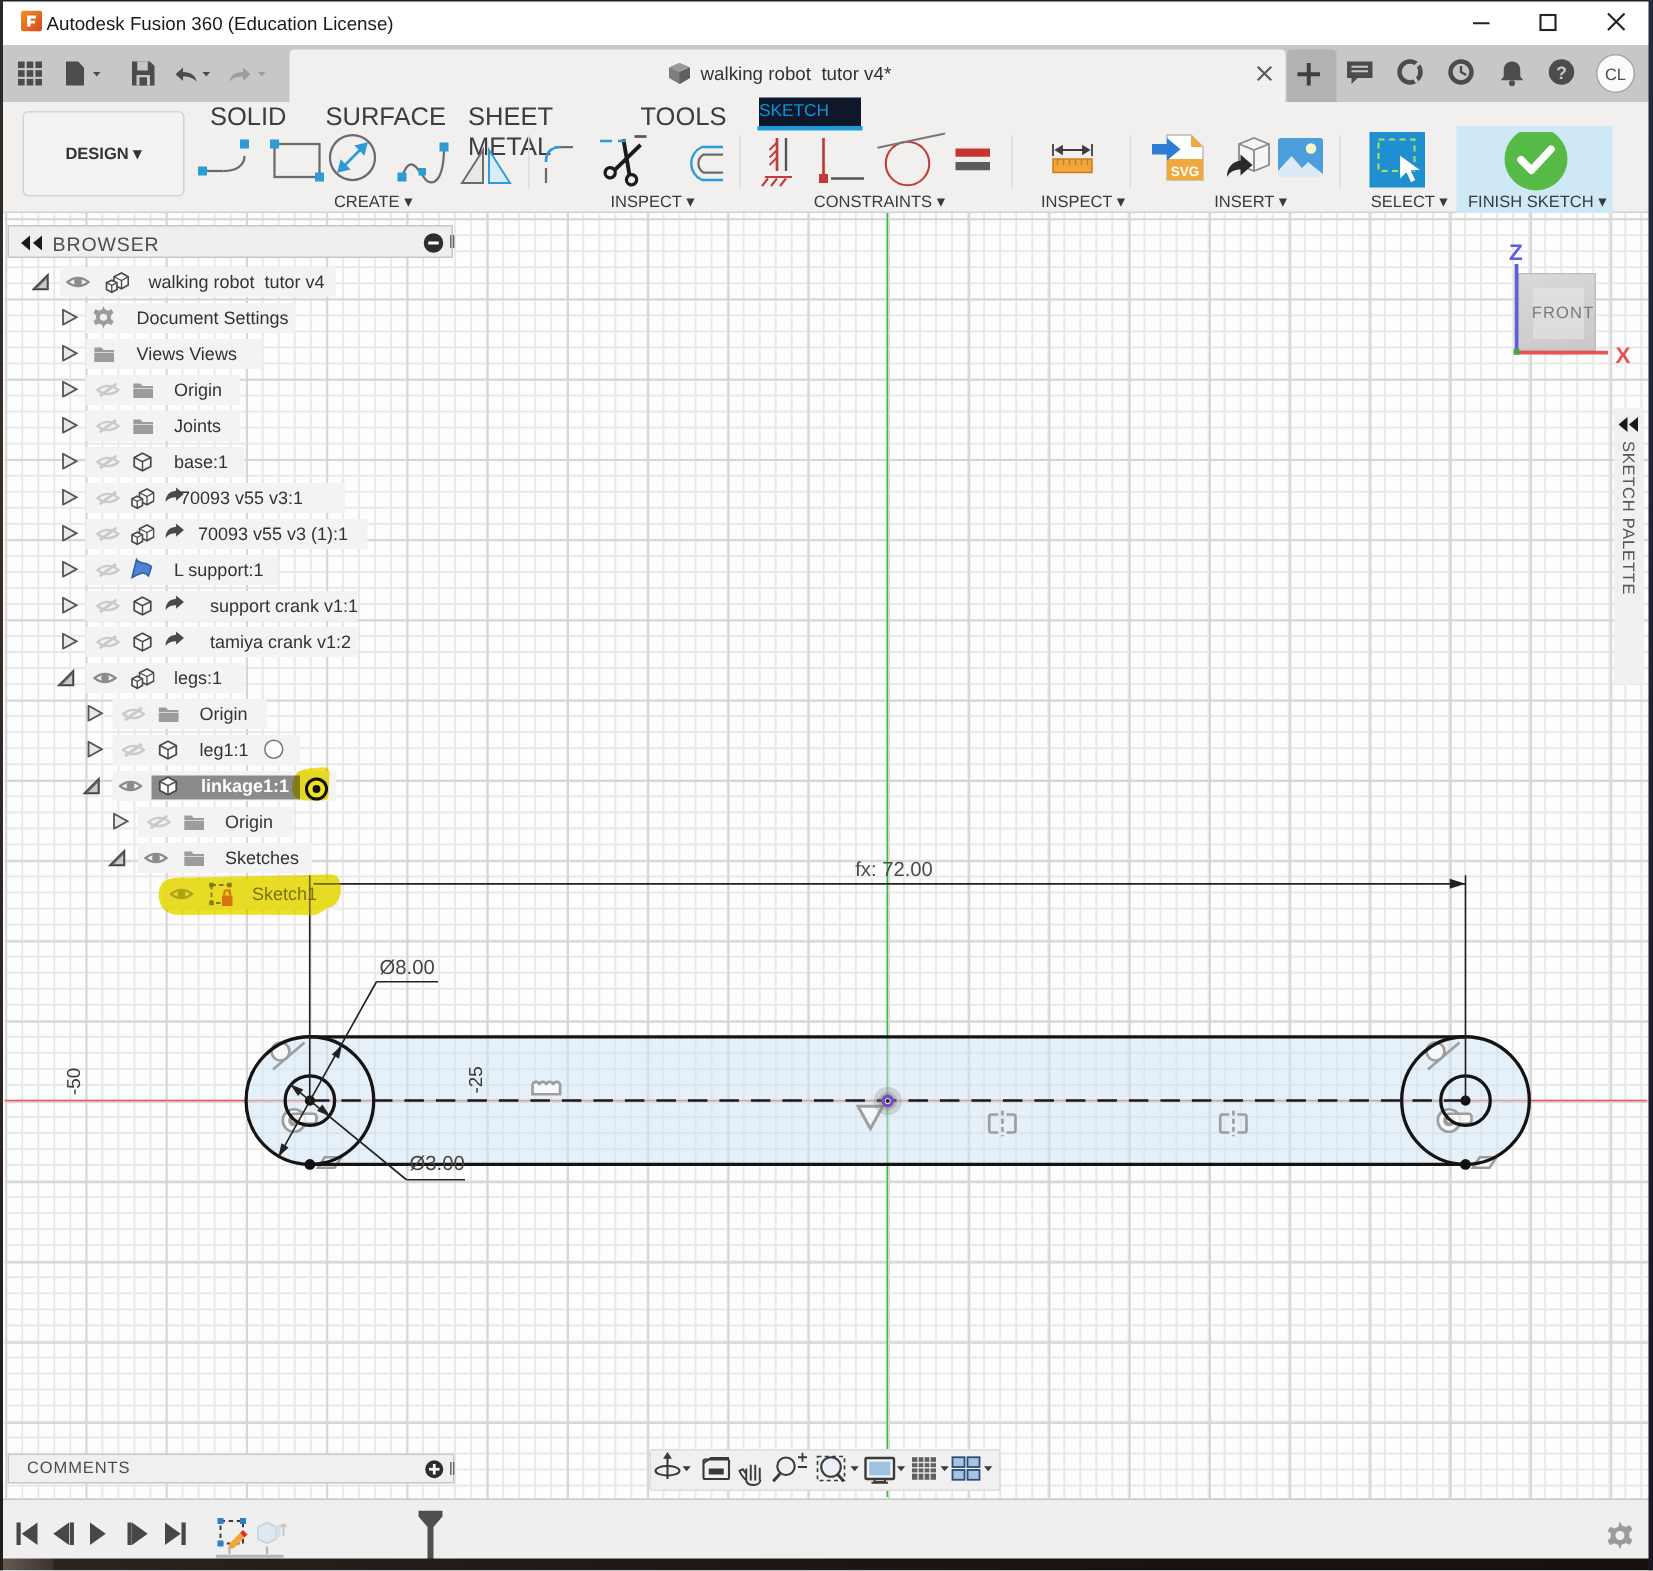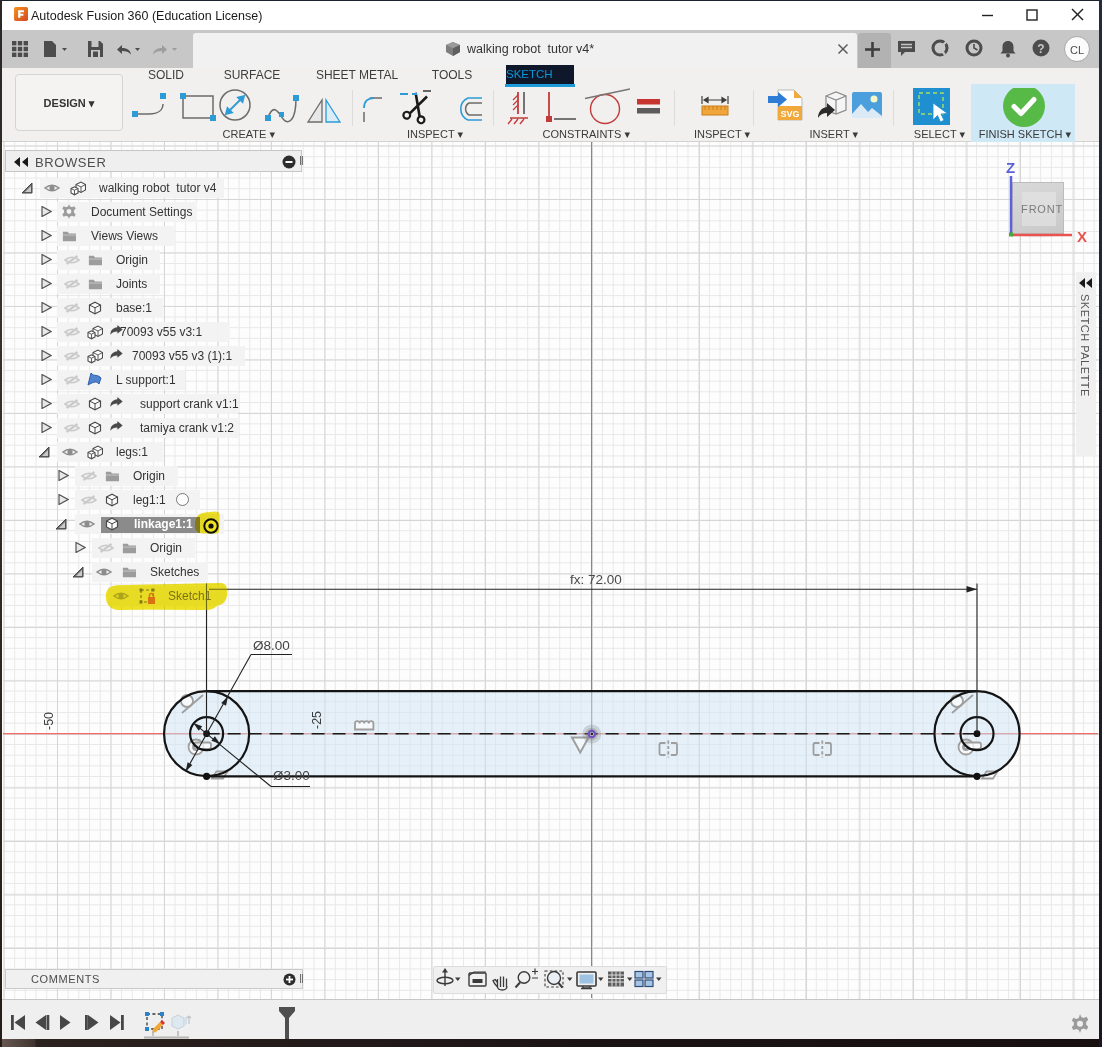--- a/index.html
+++ b/index.html
@@ -6,21 +6,21 @@
 html,body{width:1102px;height:1047px;overflow:hidden}
 body{font-family:"Liberation Sans",sans-serif;position:relative;background:#fff}
 .abs{position:absolute}
 
 #titlebar{left:0;top:0;width:1102px;height:30px;background:#fff;border-top:1px solid #1b2230}
 #title-text{left:31px;top:9px;font-size:12.5px;color:#1a1a1a}
 #row2{left:0;top:30px;width:1102px;height:38px;background:#c7c7c7}
 #doctab{left:193px;top:33px;width:664px;height:35px;background:#f1f1f1;border-radius:3px 3px 0 0}
 #plustab{left:858px;top:33px;width:33px;height:35px;background:#b2b2b2;border-radius:3px 3px 0 0}
 #ribbon{left:0;top:68px;width:1102px;height:74px;background:#f1f0ef;border-bottom:1px solid #d2d2d2}
-.rtab{top:68px;height:17px;font-size:12px;color:#3d3d3d;text-align:center}
+.rtab{top:68px;height:17px;font-size:17px;color:#3d3d3d;}
 #sketchtab{left:506px;top:65px;width:68px;height:19px;background:#0f172a;text-align:left;font-size:11.5px;color:#0a96d8;line-height:18px}
 #sketchunder{left:505px;top:84px;width:70px;height:3px;background:#1d9bd8}
 #designbox{left:15px;top:74px;width:108px;height:57px;background:#f4f3f2;border:1px solid #d4d4d4;border-radius:4px;text-align:center;line-height:57px;font-size:11px;font-weight:bold;color:#333}
 .seclabel{top:128px;font-size:11px;color:#3a3a3a;text-align:right}
 .sep{top:90px;width:1px;height:36px;background:#dcdcdc}
 
 #canvas{left:3px;top:142px;width:1096px;height:857px;background:#fdfdfd;
 background-image:
  linear-gradient(to right,#d6d6d6 1px,transparent 1px),
  linear-gradient(to bottom,#d6d6d6 1px,transparent 1px),
@@ -633,21 +633,21 @@
   <polygon points="220.2,744.1 211.4,740.7 214.9,736.3" fill="#222"></polygon>
   <polygon points="193.4,722.9 198.7,730.7 202.2,726.3" fill="#222"></polygon>
   <text x="273" y="780" font-size="13.5" fill="#434343" font-family="Liberation Sans">Ø3.00</text>
 
   <text transform="translate(321 729) rotate(-90)" font-size="12.5" fill="#3a3a3a" font-family="Liberation Sans">-25</text>
   <text transform="translate(53 730) rotate(-90)" font-size="12.5" fill="#3a3a3a" font-family="Liberation Sans">-50</text>
  </g>
 </svg>
 
 <div class="abs" id="comments">
- <div class="abs" style="left:25px;top:3px;font-size:11px;color:#4d4d4d;letter-spacing:0.6px">COMMENTS</div>
+ <div class="abs" style="left:12px;top:3px;font-size:11px;color:#4d4d4d;letter-spacing:0.6px">COMMENTS</div>
  <svg class="abs" style="left:277px;top:3px" width="13" height="13" viewBox="0 0 13 13">
   <circle cx="6.5" cy="6.5" r="6" fill="#2d2d2d"></circle>
       <rect x="3" y="5.6" width="7" height="1.8" fill="#fff"></rect>
       <rect x="5.6" y="3" width="1.8" height="7" fill="#fff"></rect>
  </svg>
  <div class="abs" style="left:293px;top:2px;font-size:12px;color:#6a6a6a">‖</div>
 </div>
 
 <div class="abs" id="navbar"></div>
 <svg class="abs" style="left:433px;top:966px;z-index:31" width="234" height="28" viewBox="0 0 234 28">

